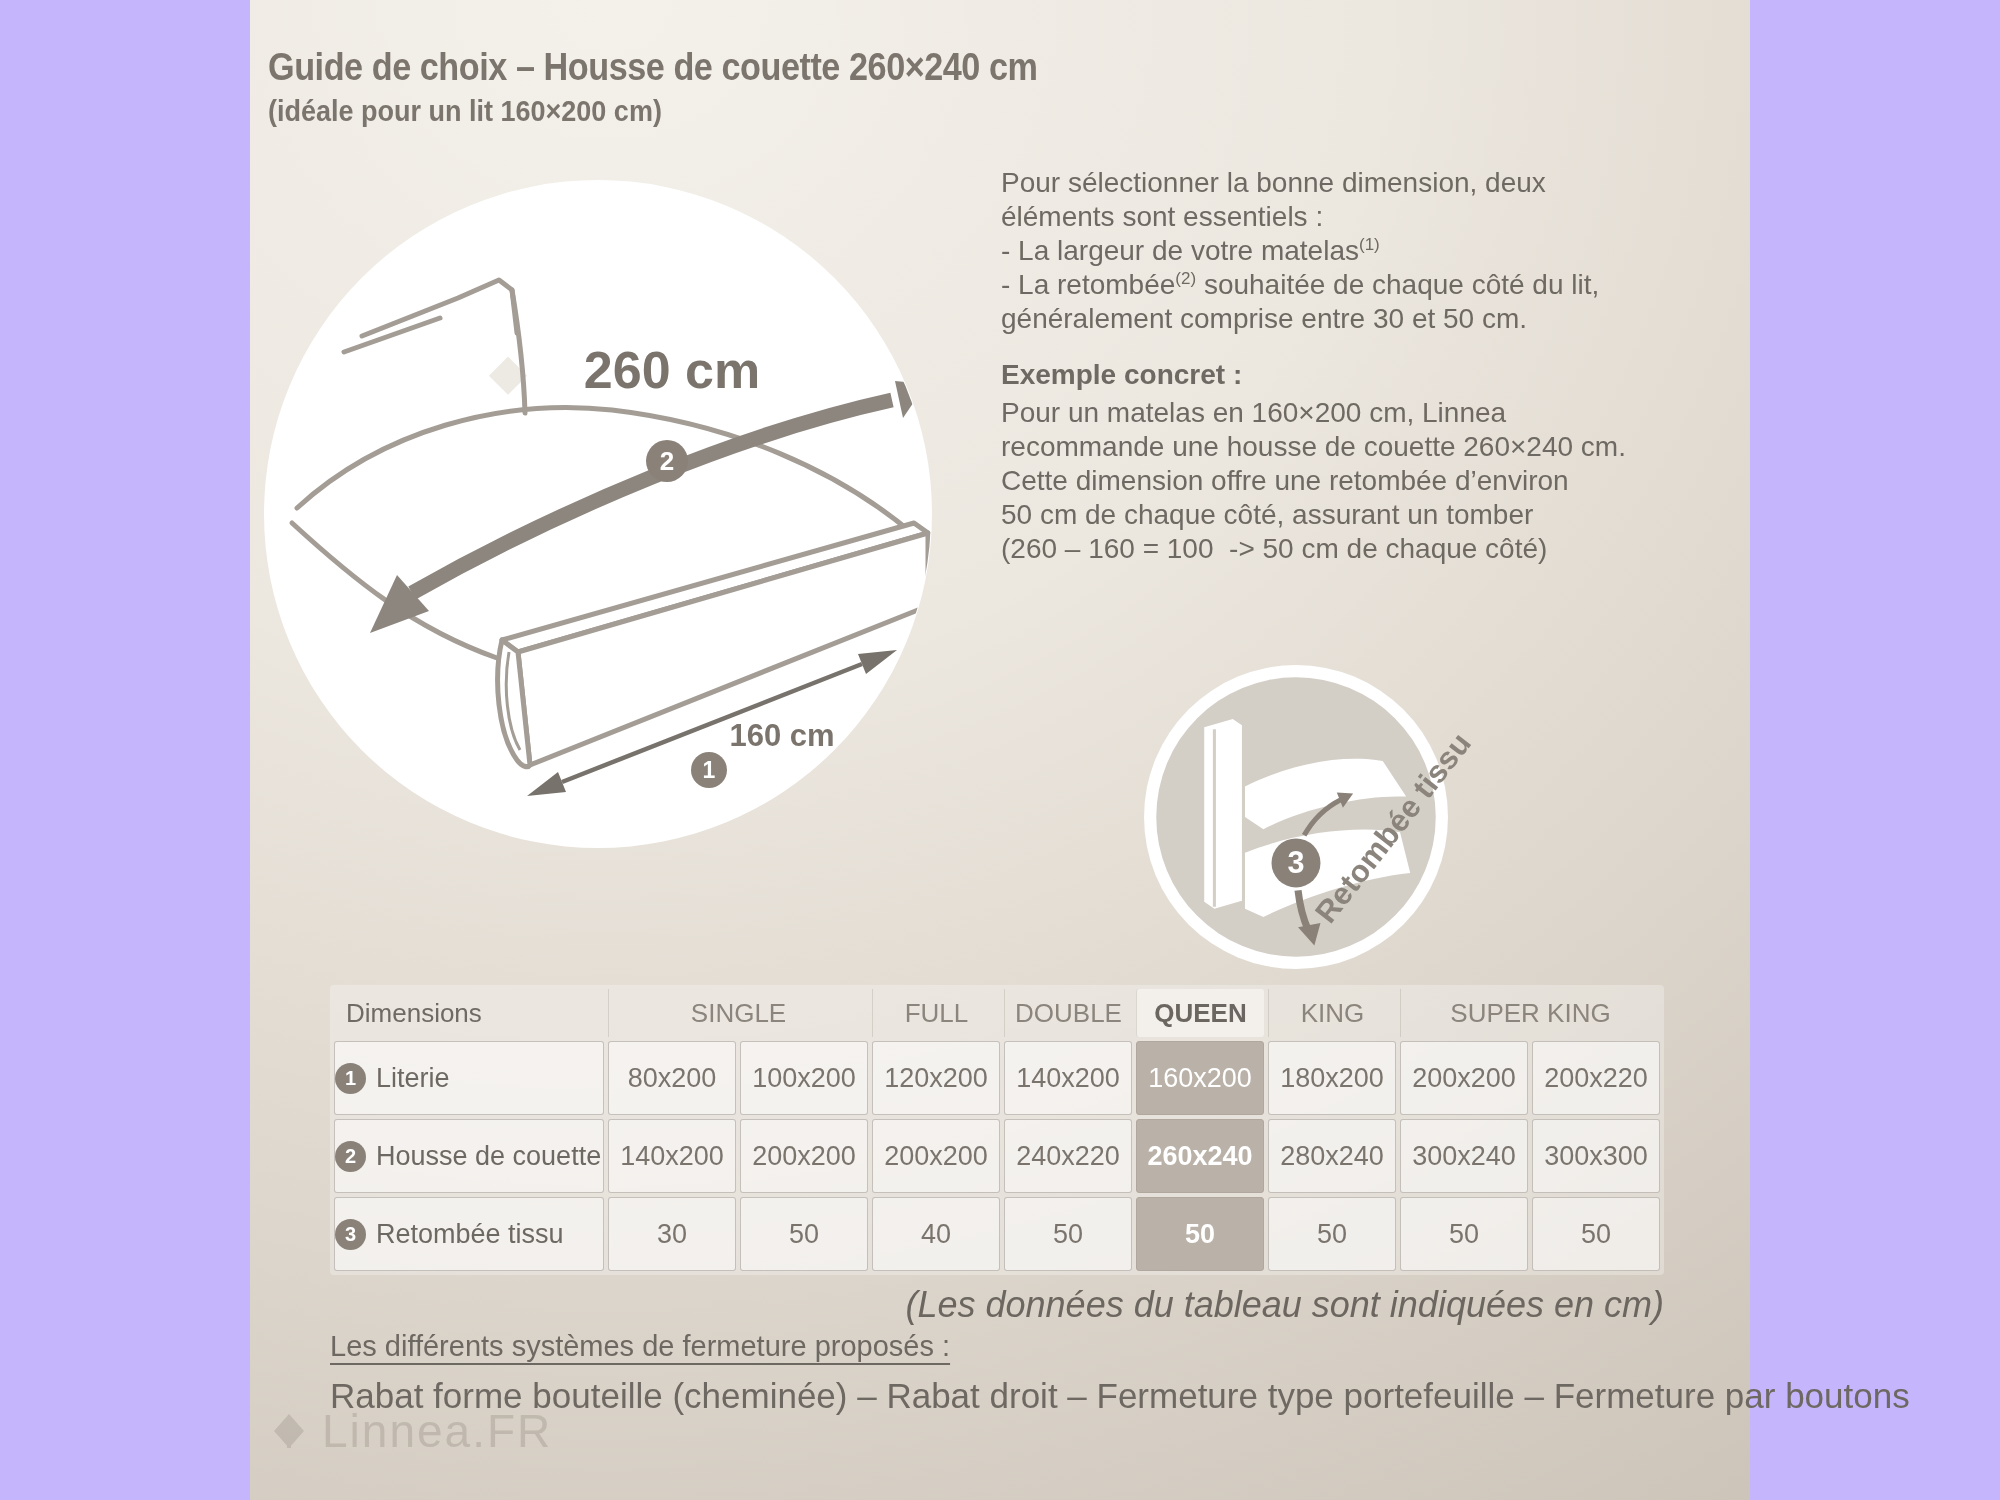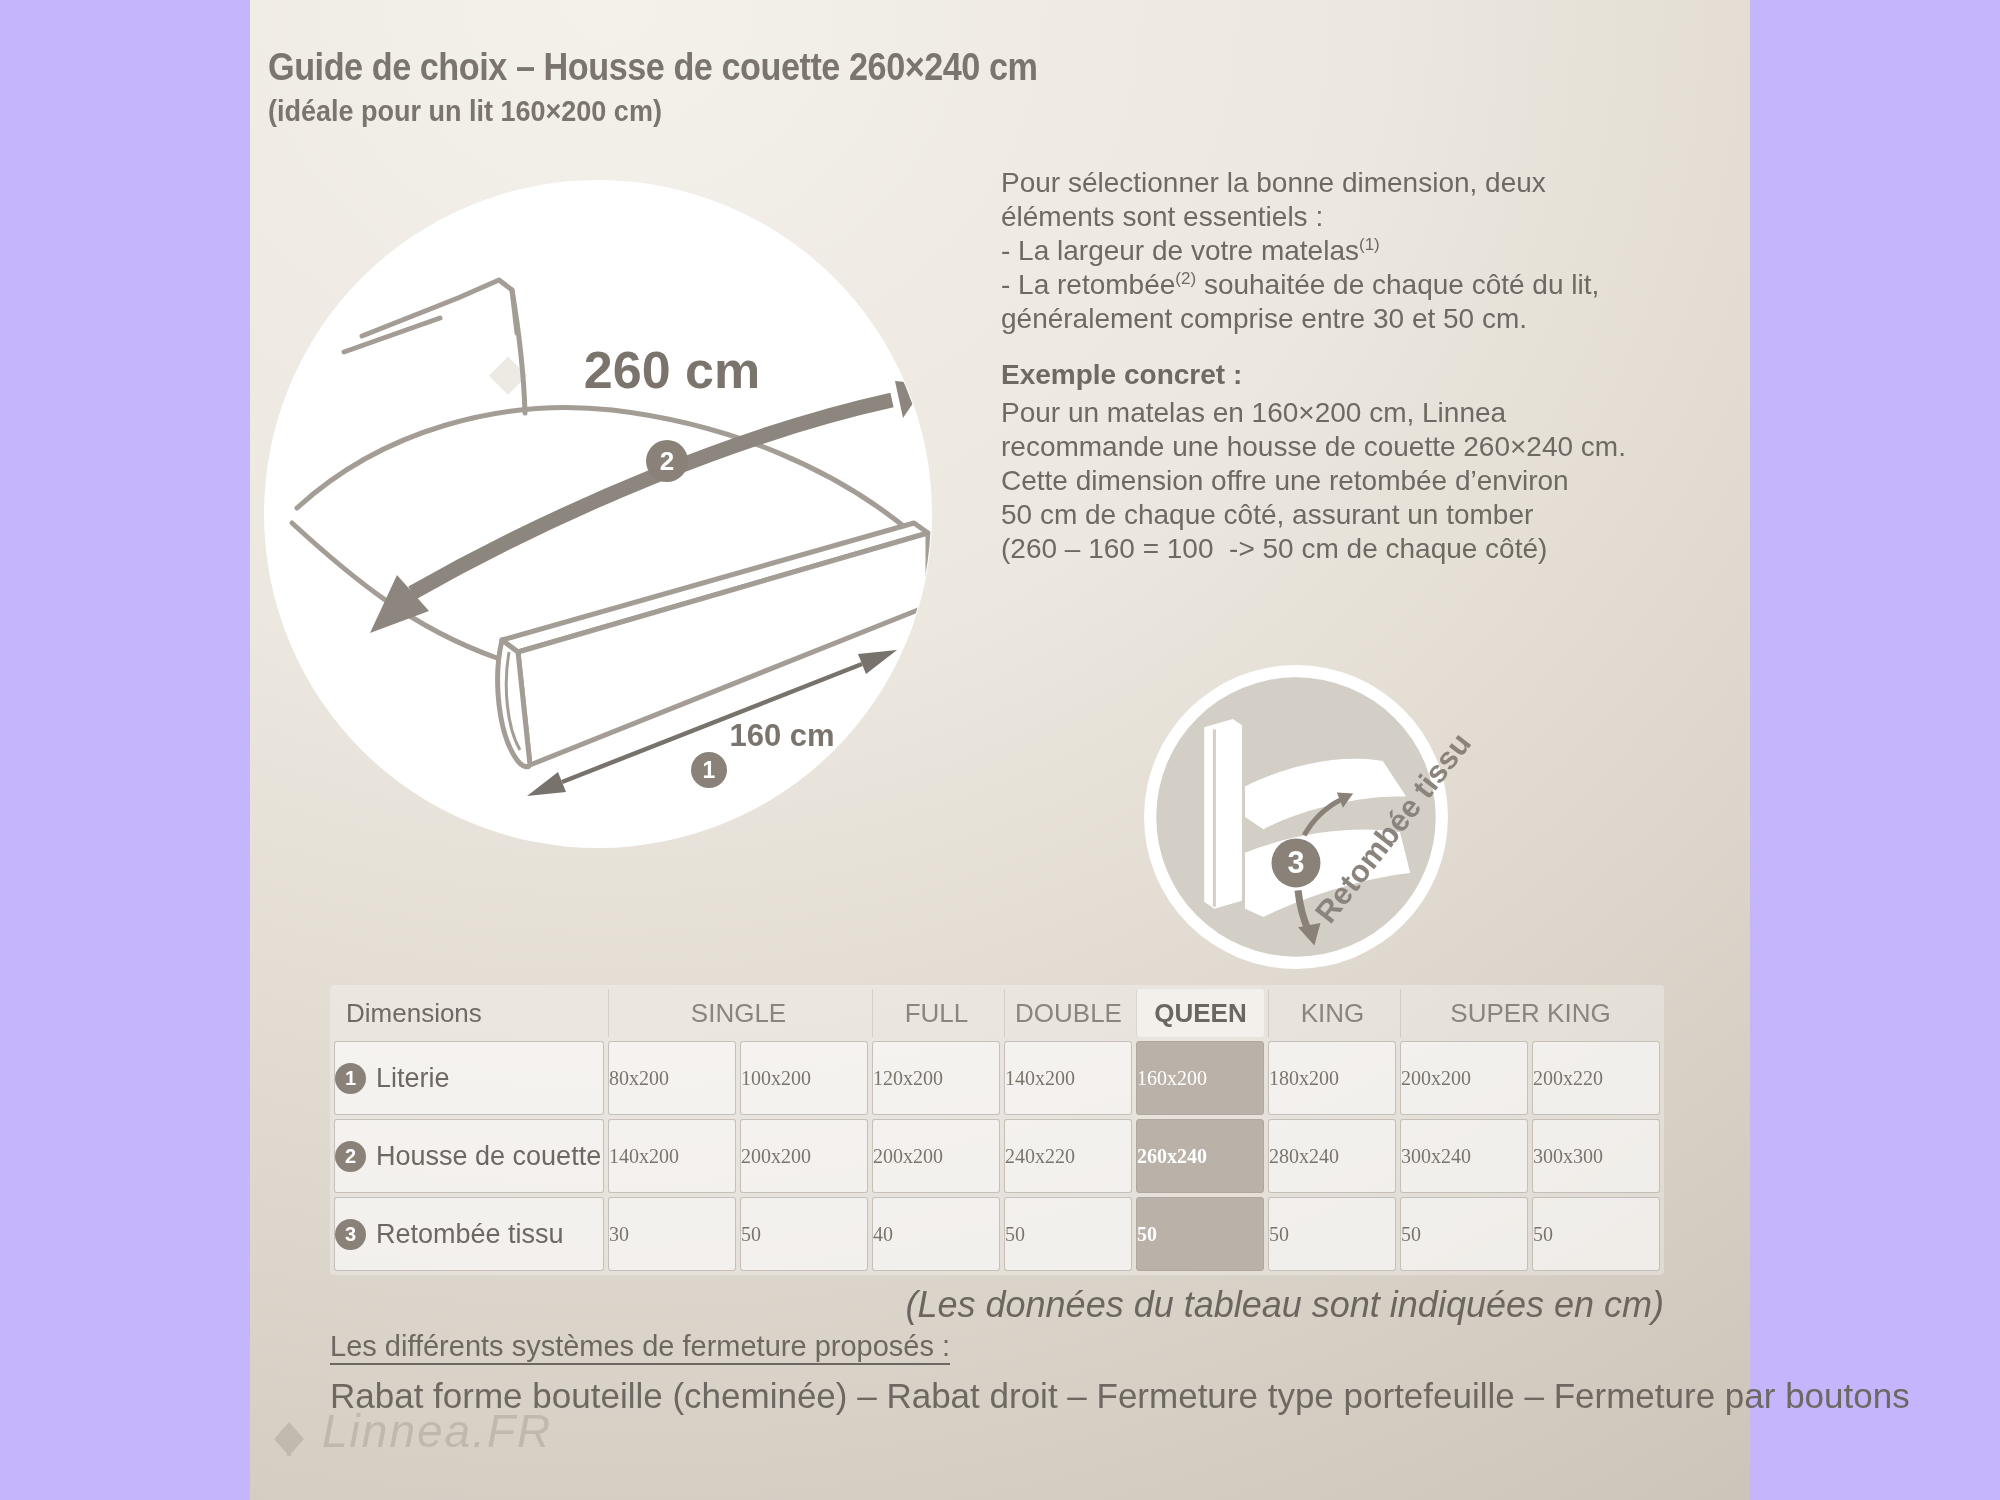--- a/index.html
+++ b/index.html
@@ -48,42 +48,42 @@
     height:48px;font-weight:normal;font-size:26px;color:#8b857d;text-align:center;
     border-left:1px solid rgba(160,155,146,.3);
   }
   th.colhead.first{text-align:left;padding-left:12px;border-left:none;color:#6f6a64;}
   th.colhead.hl{font-weight:bold;color:#6b665f;background:rgba(252,250,246,.55);border-radius:3px;}
   th.rowlab,td.cell{
     height:72px;background:rgba(255,255,255,.5);
     border:1px solid rgba(158,152,143,.55);border-radius:3px;
   }
   th.rowlab{text-align:left;padding-left:12px;font-weight:normal;font-size:27px;color:#6e6862;white-space:nowrap;}
-  td.cell{text-align:left;font-size:20px;color:#7a746d;font-family:Liberation Serif, serif;}
+  td.cell{text-align:center;font-size:27px;color:#7a746d;}
   td.cell.hl{background:#bab2a8;border-color:#b0a89e;color:#ffffff;}
   tr.bold-hl td.cell.hl{font-weight:bold;}
   .badge{
     display:inline-block;width:31px;height:31px;border-radius:50%;background:#8a8279;
     color:#fff;font-size:20px;font-weight:bold;line-height:31px;text-align:center;
     margin-right:10px;vertical-align:middle;
   }
   .rlabel{vertical-align:middle;}
   
   .note{
     position:absolute;right:86px;top:1284px;font-size:36px;font-style:italic;
     color:#6c6660;white-space:pre;
   }
   .closures-title{
     position:absolute;left:80px;top:1330px;font-size:29px;color:#6e6862;
     text-decoration:underline;text-underline-offset:7px;white-space:pre;
   }
   .closures-list{position:absolute;left:80px;top:1376px;font-size:35px;color:#6e6862;white-space:pre;}
   .watermark{
-    position:absolute;left:20px;top:1404px;display:flex;align-items:flex-end;gap:14px;
-    color:rgba(150,141,130,.35);font-size:46px;letter-spacing:2px;white-space:pre;font-style:italic;
+    position:absolute;left:20px;top:1404px;display:flex;align-items:center;gap:14px;
+    color:rgba(150,141,130,.35);font-size:46px;letter-spacing:2px;white-space:pre;
   }
   .watermark svg{opacity:.35;}
 </style>
 </head>
 <body>
 
 <div class="canvas">
   <div class="sheet">
 
     <div class="title">Guide de choix – Housse de couette 260×240 cm</div>

